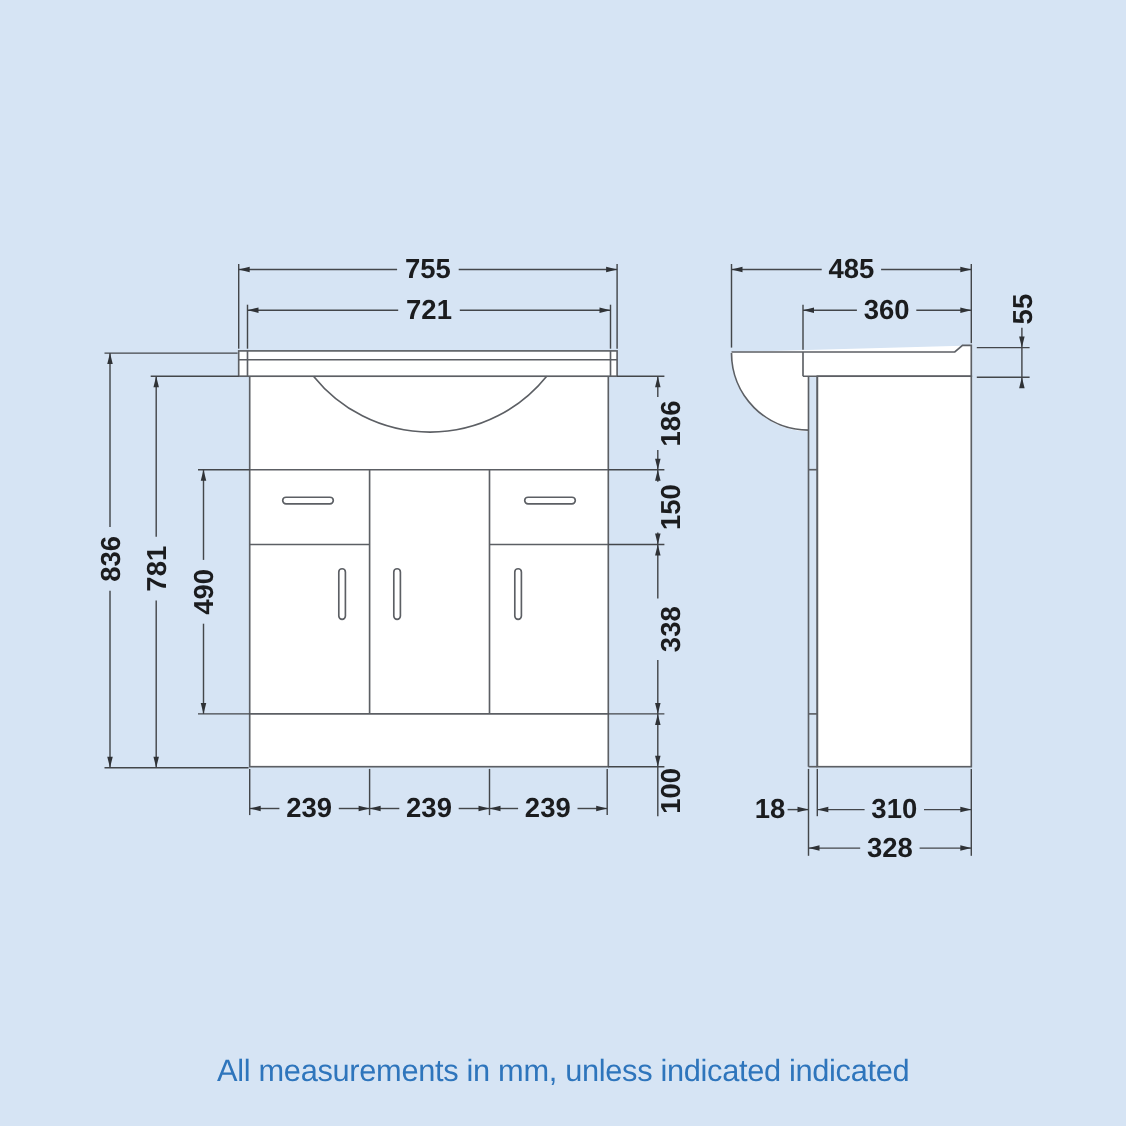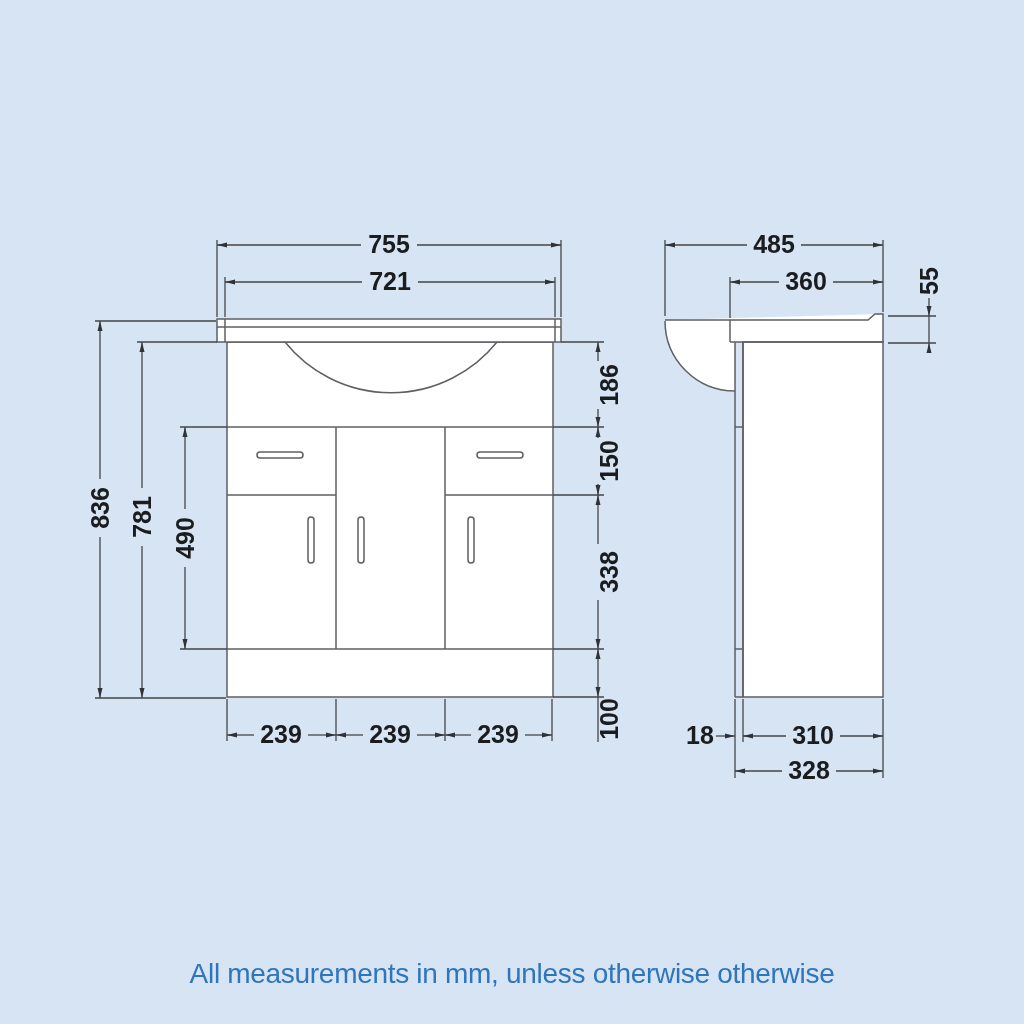--- a/index.html
+++ b/index.html
@@ -197,13 +197,13 @@
       <line class="dim" x1="840" y1="736" x2="883" y2="736" marker-end="url(#arr)"></line>
       <text class="num" x="813" y="744">310</text>
 
       <line class="dim" x1="735" y1="771" x2="782" y2="771" marker-start="url(#arr)"></line>
       <line class="dim" x1="836" y1="771" x2="883" y2="771" marker-end="url(#arr)"></line>
       <text class="num" x="809" y="779">328</text>
     </g>
   </g>
 </svg>
 
-<div id="footer-note">All measurements in mm, unless otherwise otherwise</div>
+<div id="footer-note">All measurements in mm, unless indicated indicated</div>
 
 </body></html>

